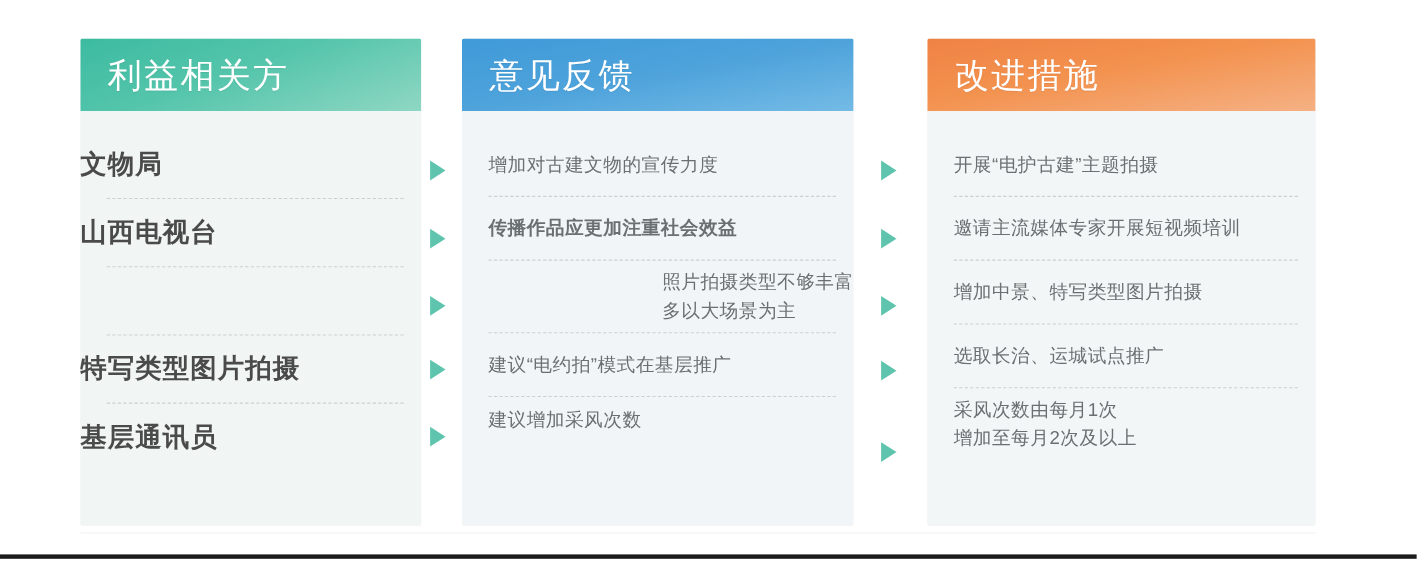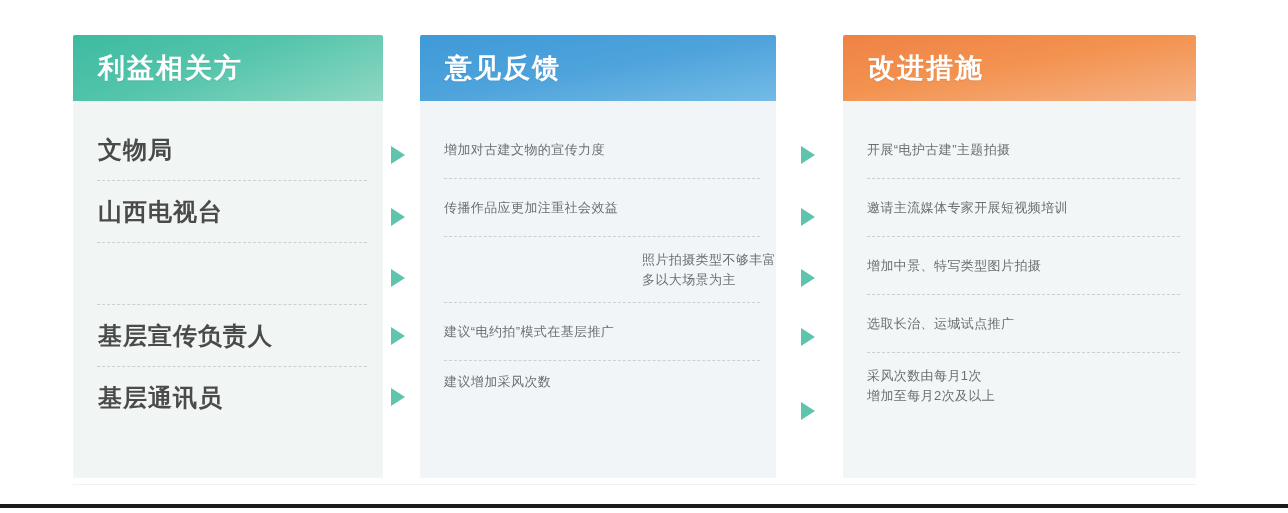--- a/index.html
+++ b/index.html
@@ -29,22 +29,22 @@
   }
   .card-head{
     height:66px;
     display:flex;
     align-items:center;
     padding-left:25px;
     box-sizing:border-box;
   }
   .card-head .title{
     color:#ffffff;
-    font-size:27px;
-    font-weight:bold;
+    font-size:31px;
+    font-weight:normal;
     letter-spacing:2px;
     line-height:1;
     text-shadow:0 1px 1px rgba(0,0,0,.07);
   }
   .card-body{
     position:relative;
     height:377px;
   }
 
   
@@ -80,26 +80,25 @@
     bottom:0;
     border-bottom:1px dashed #c9d2d1;
     height:0;
   }
 
   .stake-label{
     font-size:24px;
     font-weight:bold;
     color:#4a4a4a;
     letter-spacing:1px;
-    padding-left:25px;
     line-height:1.25;
     white-space:nowrap;
   }
   .detail-text{
-    font-size:13px;
+    font-size:17px;
     color:#6a6f72;
     letter-spacing:.4px;
     padding-left:24px;
     line-height:1.55;
     white-space:pre-line;
   }
 
   
   .arrow{
     position:absolute;
@@ -144,21 +143,21 @@
       <div class="row" style="top:80px;height:62px;">
         <span class="stake-label">山西电视台</span>
         <span class="rule"></span>
       </div>
 
       <div class="row" style="top:142px;height:62px;">
         <span class="rule"></span>
       </div>
 
       <div class="row" style="top:204px;height:62px;">
-        <span class="stake-label">基层宣传负责人</span>
+        <span class="stake-label">特写类型图片拍摄</span>
         <span class="rule"></span>
       </div>
 
       <div class="row norule" style="top:266px;height:62px;">
         <span class="stake-label">基层通讯员</span>
 
       </div>
 
     </div>
   </div>
@@ -173,21 +172,21 @@
     <div class="card-head">
       <span class="title">意见反馈</span>
     </div>
     <div class="card-body">
 
       <div class="row" style="top:20px;height:58px;">
         <span class="detail-text">增加对古建文物的宣传力度</span>
         <span class="rule"></span>
       </div>
 
-      <div class="row" style="top:78px;height:58px;">
+      <div class="row" style="top:78px;height:58px;font-weight:bold;">
         <span class="detail-text">传播作品应更加注重社会效益</span>
         <span class="rule"></span>
       </div>
 
       <div class="row" style="top:136px;height:66px;justify-content:flex-end;">
         <span class="detail-text">照片拍摄类型不够丰富
 多以大场景为主</span>
         <span class="rule"></span>
       </div>
 

